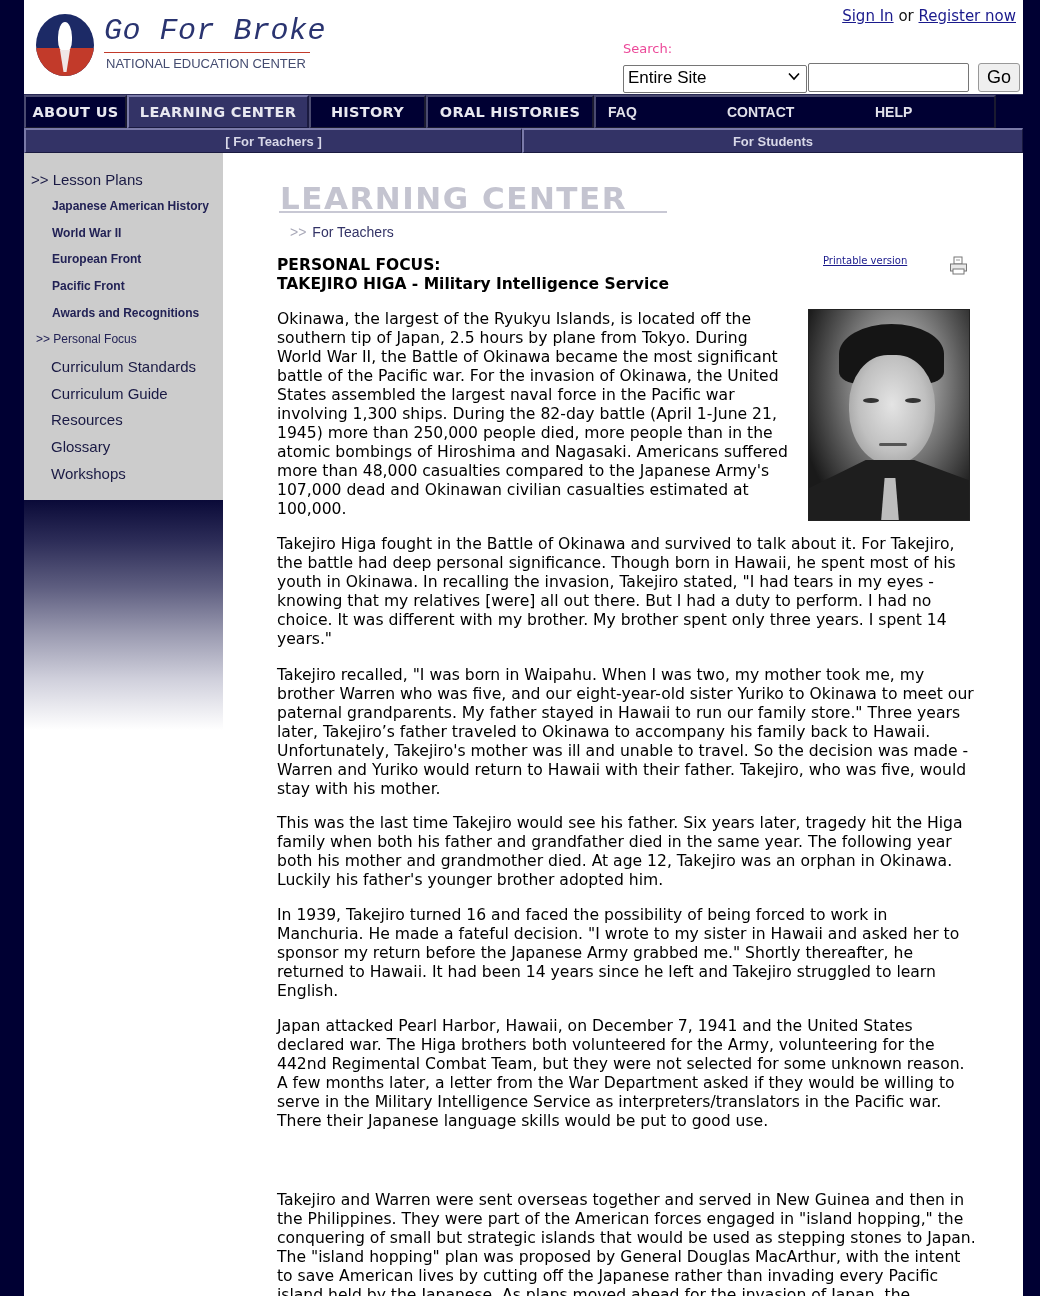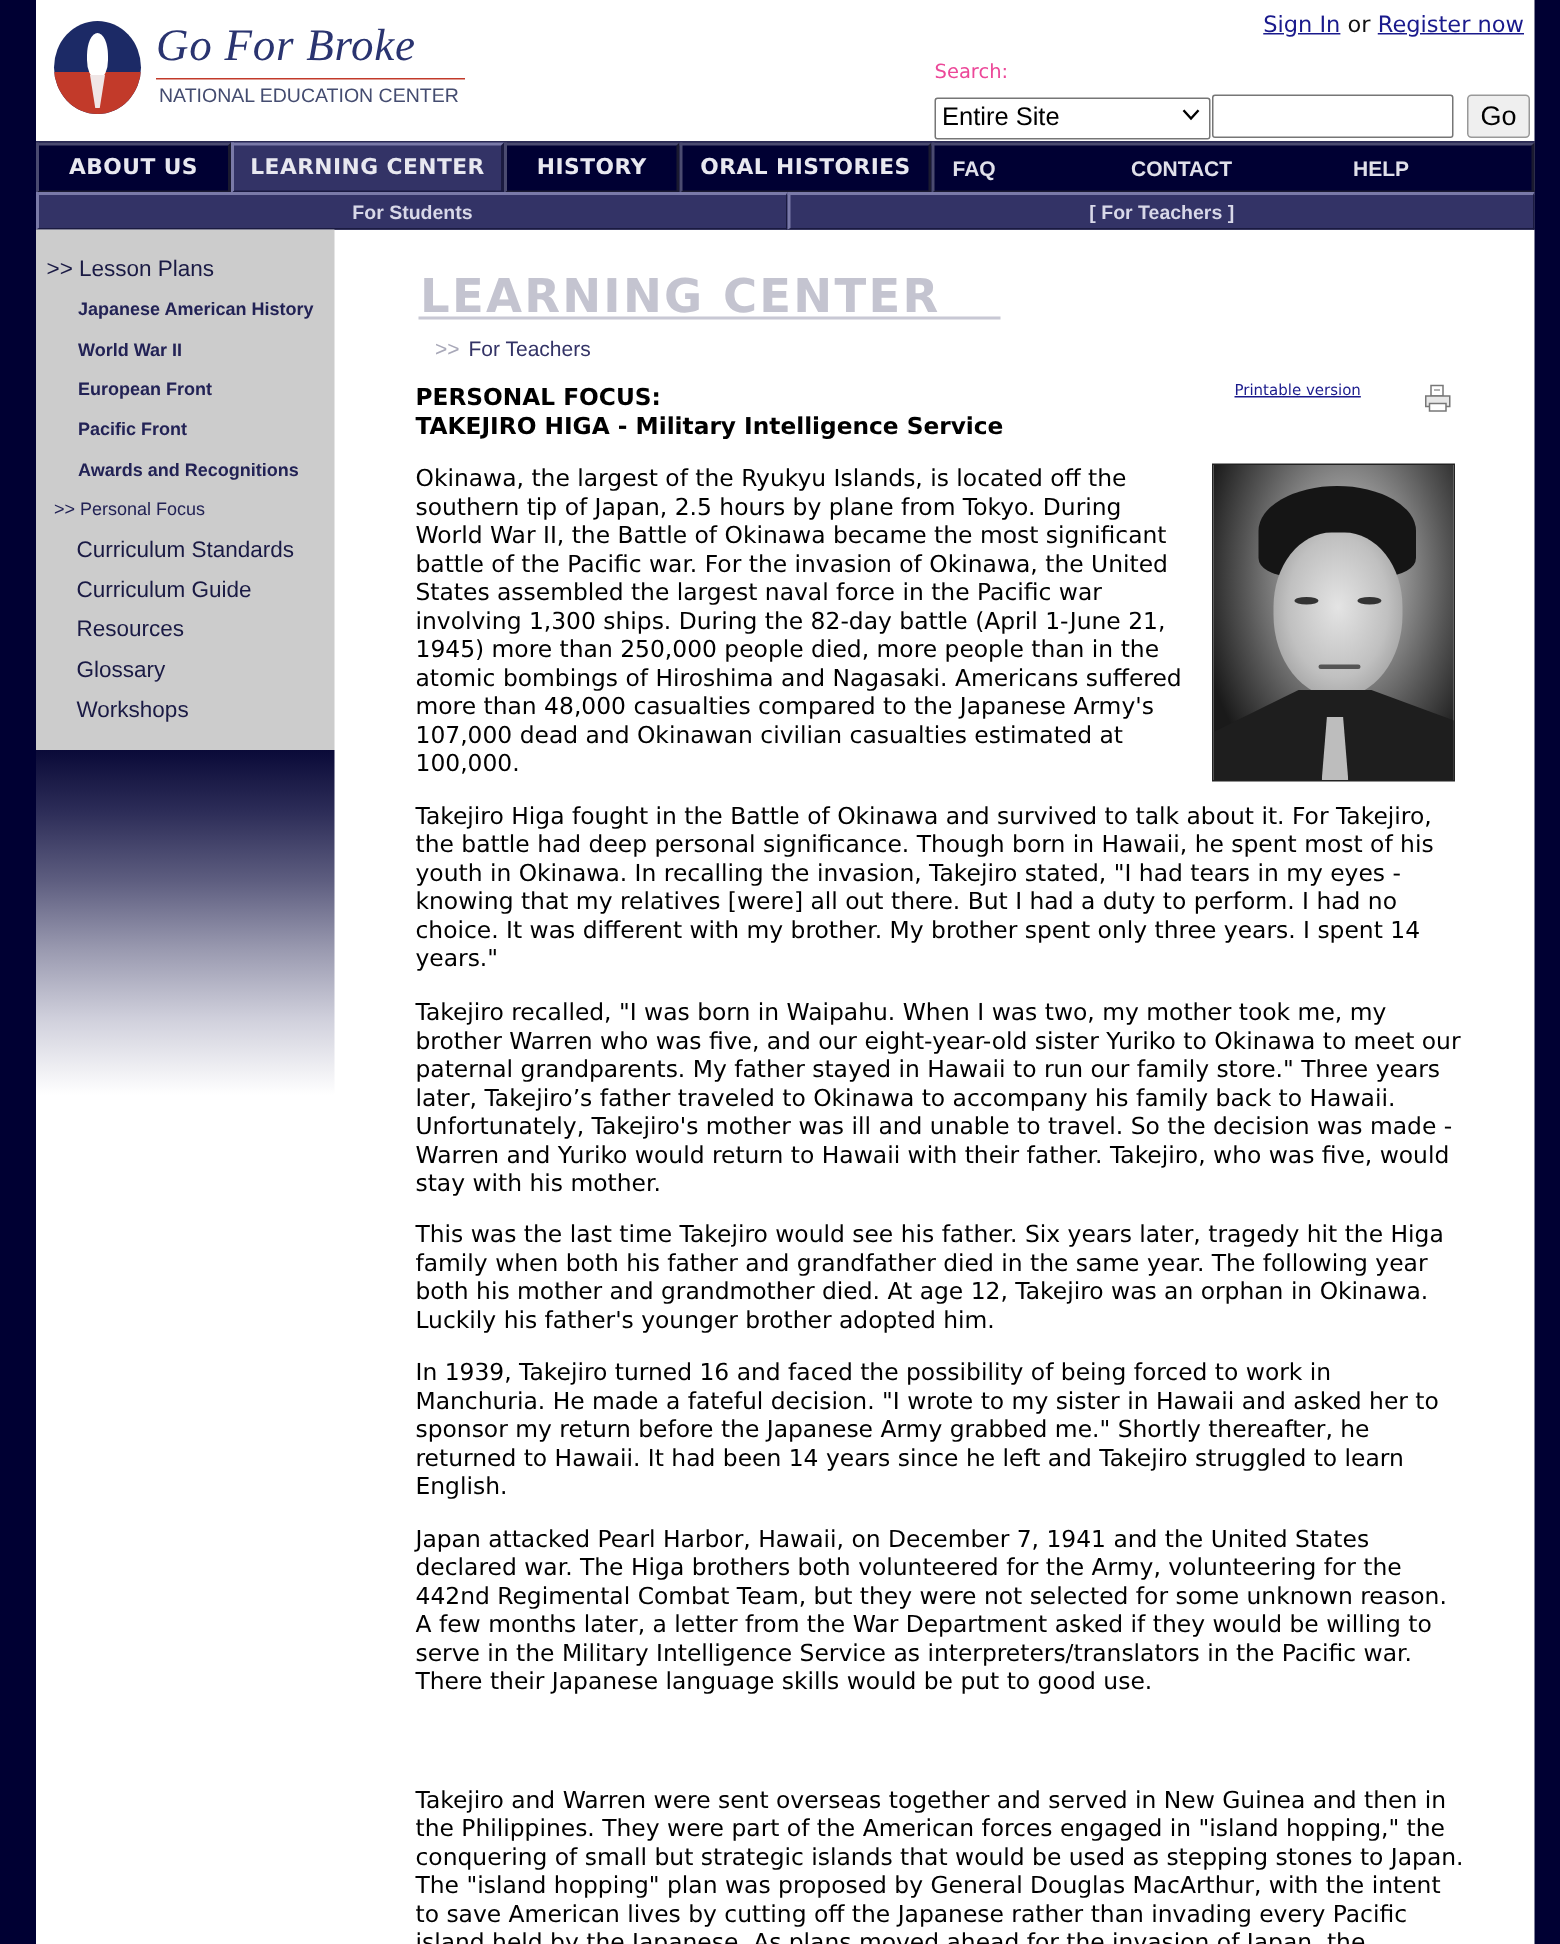--- a/index.html
+++ b/index.html
@@ -6,21 +6,21 @@
   html, body { width: 1040px; height: 1296px; overflow: hidden; }
   body { background: #000033; font-family: "DejaVu Sans", sans-serif; position: relative; }
   .page { position: absolute; left: 24px; top: 0; width: 999px; height: 1296px; background: #ffffff; }
 
   
   .logo { position: absolute; left: 12px; top: 12px; width: 290px; height: 70px; }
   .logo-circle { position: absolute; left: 0; top: 2px; width: 58px; height: 62px; border-radius: 50%; overflow: hidden; background: #1c2a66; }
   .logo-circle .red { position: absolute; left: 0; bottom: 0; width: 100%; height: 45%; background: #c23a2a; }
   .logo-circle .torch { position: absolute; left: 22px; top: 8px; width: 14px; height: 30px; background: #ffffff; border-radius: 50% 50% 40% 40%; }
   .logo-circle .handle { position: absolute; left: 24px; top: 36px; width: 10px; height: 22px; background: #f0e6e6; clip-path: polygon(0 0,100% 0,65% 100%,35% 100%); }
-  .logo-title { position: absolute; left: 68px; top: 2px; font-family: Liberation Serif, serif; font-style: italic; font-size: 30px; color: #2a3470; letter-spacing: 0.5px; white-space: nowrap; }
+  .logo-title { position: absolute; left: 68px; top: 2px; font-family: Liberation Mono, monospace; font-style: italic; font-size: 30px; color: #2a3470; letter-spacing: 0.5px; white-space: nowrap; }
   .logo-rule { position: absolute; left: 68px; top: 40px; width: 206px; height: 1px; background: #c23a2a; }
   .logo-sub { position: absolute; left: 70px; top: 44px; font-family: "Liberation Sans", sans-serif; font-size: 13px; color: #444c70; white-space: nowrap; }
 
   .auth { position: absolute; right: 7px; top: 7px; font-family: "DejaVu Sans", sans-serif; font-size: 15px; color: #111; }
   .auth a { color: #1a1a8c; text-decoration: underline; }
 
   .search-label { position: absolute; left: 599px; top: 41px; font-size: 13px; color: #ec4899; font-family: "DejaVu Sans", sans-serif; }
   .search-select { position: absolute; left: 599px; top: 65px; width: 184px; height: 28px; border: 1px solid #767676; background: #fff; font-family: "Liberation Sans", sans-serif; font-size: 17px; padding-left: 4px; line-height: 23px; color: #000; border-radius: 2px; }
   .search-select .chev { position: absolute; right: 6px; top: 4px; width: 12px; height: 12px; }
   .search-input { position: absolute; left: 784px; top: 63px; width: 161px; height: 29px; border: 1px solid #767676; background: #fff; border-radius: 2px; }
@@ -98,34 +98,34 @@
   <div class="search-select">
     <span>Entire Site</span>
     <svg class="chev" viewBox="0 0 12 12">
         <polyline points="1,3.5 6,9 11,3.5" fill="none" stroke="#000" stroke-width="1.6"></polyline>
       </svg>
   </div>
   <input class="search-input" type="text" value="" style="">
   <div class="go-btn">Go</div>
 
   <div class="nav">
-    <div class="nav-item" style="width:130px">ABOUT US</div>
+    <div class="nav-item" style="width:103px">ABOUT US</div>
     <div class="nav-item active" style="width:182px">LEARNING CENTER</div>
     <div class="nav-item" style="width:117px">HISTORY</div>
     <div class="nav-item" style="width:168px">ORAL HISTORIES</div>
     <div class="nav-util" style="width:402px; position:relative;">
       <span style="left:12px">FAQ</span>
       <span style="left:131px">CONTACT</span>
       <span style="left:279px">HELP</span>
     </div>
   </div>
 
   <div class="subnav">
+    <div class="subnav-item" style="width:498px">[ For Teachers ]</div>
     <div class="subnav-item" style="width:501px">For Students</div>
-    <div class="subnav-item" style="width:498px">[ For Teachers ]</div>
   </div>
 
   <div class="sidebar">
     <div class="side-item head" style="top:18px">&gt;&gt; Lesson Plans</div>
     <div class="side-item sub" style="top:46px">Japanese American History</div>
     <div class="side-item sub" style="top:73px">World War II</div>
     <div class="side-item sub" style="top:99px">European Front</div>
     <div class="side-item sub" style="top:126px">Pacific Front</div>
     <div class="side-item sub" style="top:153px">Awards and Recognitions</div>
     <div class="side-item focus" style="top:179px">&gt;&gt; Personal Focus</div>

